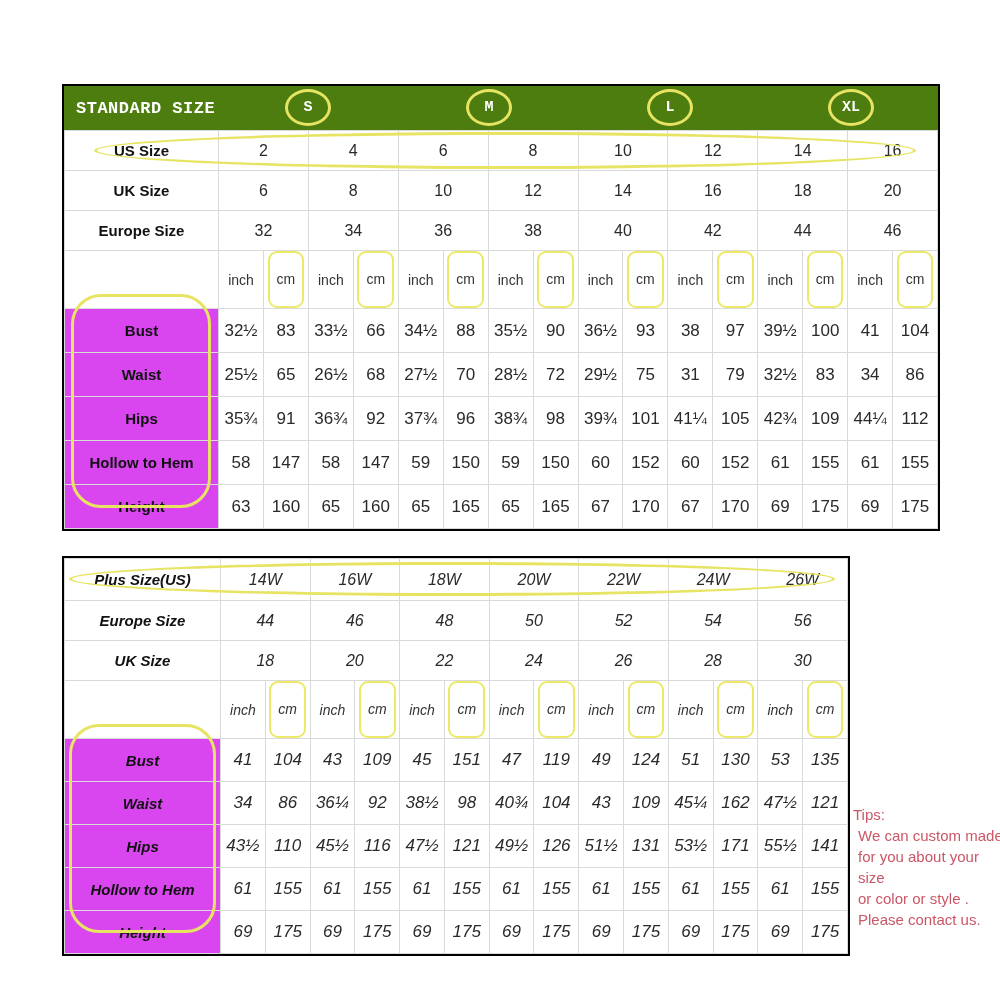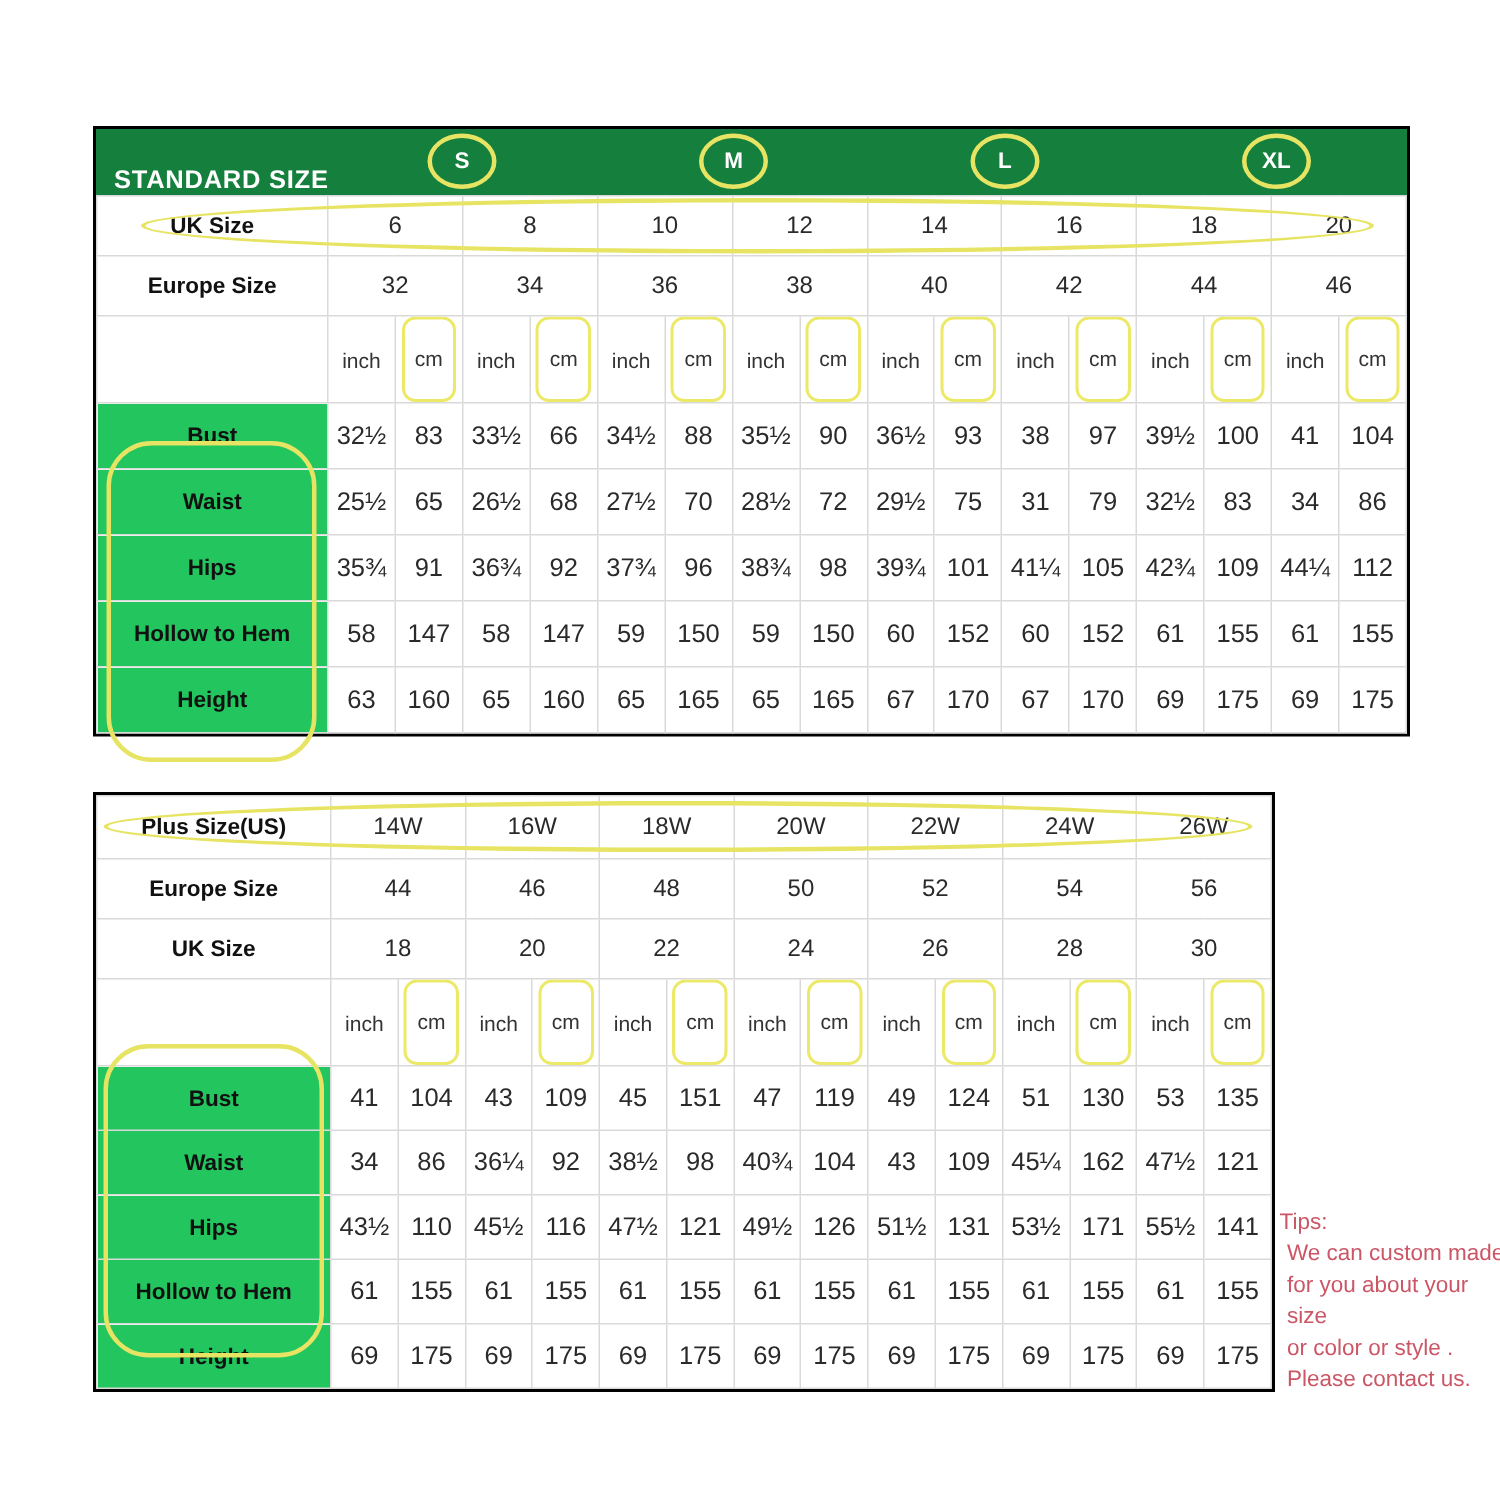--- a/index.html
+++ b/index.html
@@ -2,30 +2,30 @@
 <html><head>
 <meta charset="utf-8">
 <style>
   * { margin:0; padding:0; box-sizing:border-box; }
   html,body { background:#fff; }
   body { font-family:"Liberation Sans","DejaVu Sans",sans-serif; }
   .page { position:relative; width:1000px; height:1000px; background:#fff; overflow:hidden; }
 
   .tbl-wrap { position:absolute; background:#fff; border:2px solid #000; }
   #std-wrap  { left:62px; top:84px;  width:878px; }
-  #plus-wrap { left:62px; top:528px; width:788px; }
-
-  .black-header { position:relative; height:44px; background:#15803d; color:#fff; display:flex; align-items:flex-end; }
+  #plus-wrap { left:62px; top:556px; width:788px;font-style:italic; }
+
+  .black-header { position:relative; height:44px; background:#4d7c0f; color:#fff; display:flex; align-items:center;font-family:Liberation Mono, monospace; }
   .black-header .hdr-title { font-size:17px; font-weight:bold; letter-spacing:.5px; padding-left:12px; }
   .size-circle { position:absolute; top:3px; width:46px; height:37px; border:3px solid #e7e463; border-radius:50%; display:flex; align-items:center; justify-content:center; color:#fff; font-weight:bold; font-size:15px; }
 
   table { border-collapse:collapse; table-layout:fixed; width:100%; }
   td { border:1px solid #d9d9d9; text-align:center; vertical-align:middle; color:#2a2a2a; overflow:hidden; }
   td.label { font-weight:bold; font-size:15px; color:#111; }
-  td.label.grey { background:#22c55e; }
+  td.label.grey { background:#d946ef; }
   td.size-val { font-size:16px; }
   td.unit { font-size:14px; color:#333; }
   td.meas { font-size:17px; }
   .cm-box { display:inline-block; border:2px solid #ece968; border-radius:9px; padding:19px 7px; line-height:1.1; }
   .inch-lbl { display:inline-block; padding:2px 0; }
 
   .overlay { position:absolute; border:3px solid #e7e463; pointer-events:none; }
   .ellipse { border-radius:50%; }
   .labelbox { border-radius:30px; }
 
@@ -60,20 +60,31 @@
           <col>
           <col>
           <col>
           <col>
           <col>
           <col>
           <col>
           <col>
         </colgroup>
       <tbody id="std-body">
+          <tr style="height: 40px;">
+            <td class="label">US Size</td>
+            <td class="size-val" colspan="2">2</td>
+            <td class="size-val" colspan="2">4</td>
+            <td class="size-val" colspan="2">6</td>
+            <td class="size-val" colspan="2">8</td>
+            <td class="size-val" colspan="2">10</td>
+            <td class="size-val" colspan="2">12</td>
+            <td class="size-val" colspan="2">14</td>
+            <td class="size-val" colspan="2">16</td>
+          </tr>
           <tr style="height: 40px;">
             <td class="label">UK Size</td>
             <td class="size-val" colspan="2">6</td>
             <td class="size-val" colspan="2">8</td>
             <td class="size-val" colspan="2">10</td>
             <td class="size-val" colspan="2">12</td>
             <td class="size-val" colspan="2">14</td>
             <td class="size-val" colspan="2">16</td>
             <td class="size-val" colspan="2">18</td>
             <td class="size-val" colspan="2">20</td>

